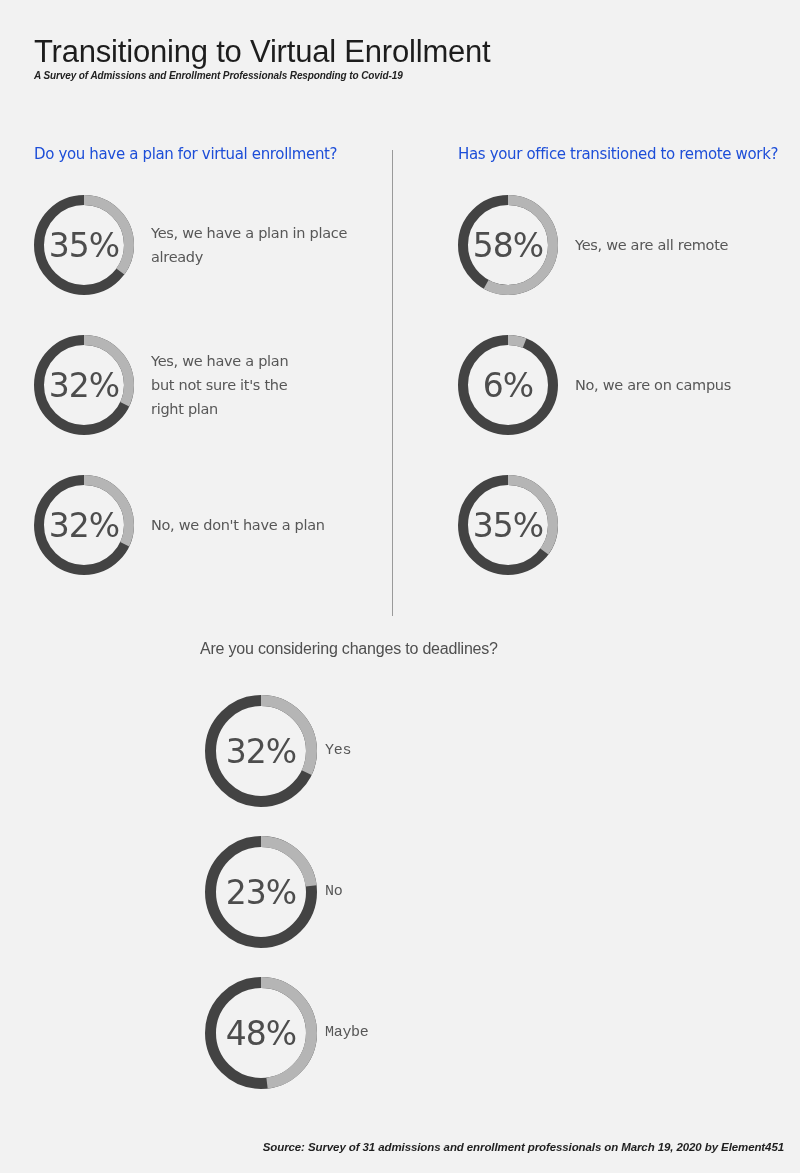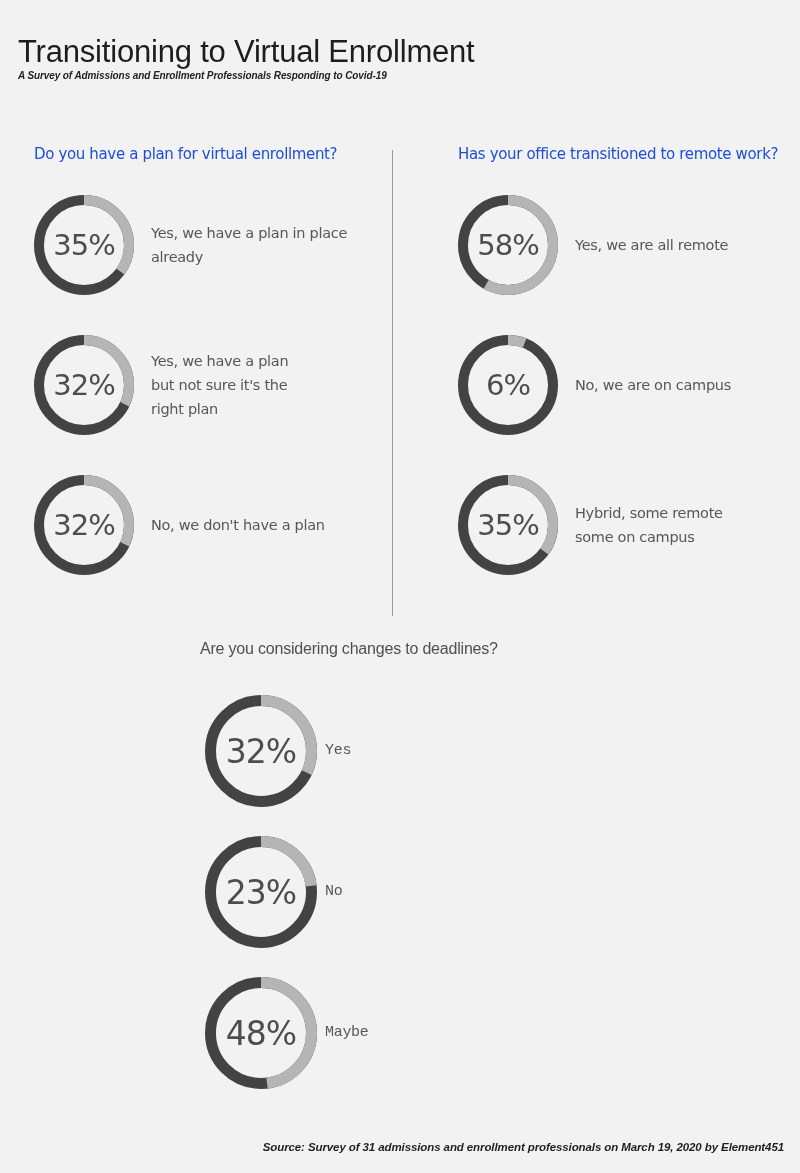--- a/index.html
+++ b/index.html
@@ -8,21 +8,21 @@
     width: 800px;
     height: 1173px;
     background: #f2f2f2;
     font-family: "Liberation Sans", sans-serif;
     color: #4a4a4a;
     overflow: hidden;
     position: relative;
   }
 
   
-  #header { padding: 34px 0 0 18px; }
+  #header { padding: 34px 0 0 34px; }
 
   #page-title {
     font-family: "Liberation Sans", sans-serif;
     font-size: 31px;
     font-weight: normal;
     color: #1d1d1d;
     letter-spacing: -0.2px;
     line-height: 1.15;
   }
 
@@ -95,21 +95,21 @@
   .donut-label {
     font-family: "DejaVu Sans", sans-serif;
     font-size: 14.5px;
     line-height: 24px;
     color: #575757;
     letter-spacing: -0.3px;
     white-space: pre-line;
   }
 
   
-  .size-small .donut-value { font-size: 29px; }
+  .size-small .donut-value { font-size: 33px; }
   .size-small .donut-label { margin-left: 17px; }
 
   
   .size-large .donut-value { font-size: 33px; }
   .size-large .donut-label { margin-left: 8px; font-size: 15px; font-family: Liberation Mono, monospace; }
 
   
   #bottom-section {
     position: absolute;
     top: 640px;
@@ -215,22 +215,20 @@
         <div class="donut-label">No, we are on campus</div>
       </div>
     <div class="donut-row size-small" style="top:330px; left:0;">
         <div class="donut">
           <svg width="100" height="100" viewBox="0 0 100 100">
             <circle cx="50" cy="50" r="45" fill="none" stroke="#434343" stroke-width="10"></circle>
             <circle cx="50" cy="50" r="45" fill="none" stroke="#b5b5b5" stroke-width="10" stroke-dasharray="98.96016858807847 183.7831702350029" transform="rotate(-90 50 50)"></circle>
           </svg>
           <div class="donut-value">35%</div>
         </div>
-        <div class="donut-label">Hybrid, some remote
-some on campus</div>
       </div>
   </div>
 
 </div>
 
 <div id="bottom-section">
   <div id="bottom-header">Are you considering changes to deadlines?</div>
   <div class="donut-row size-large" style="top:55px; left:205px;">
       <div class="donut">
         <svg width="112" height="112" viewBox="0 0 112 112">

